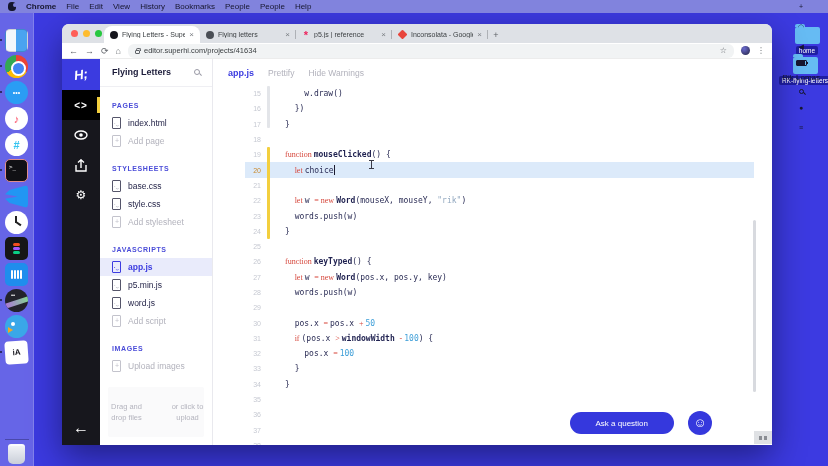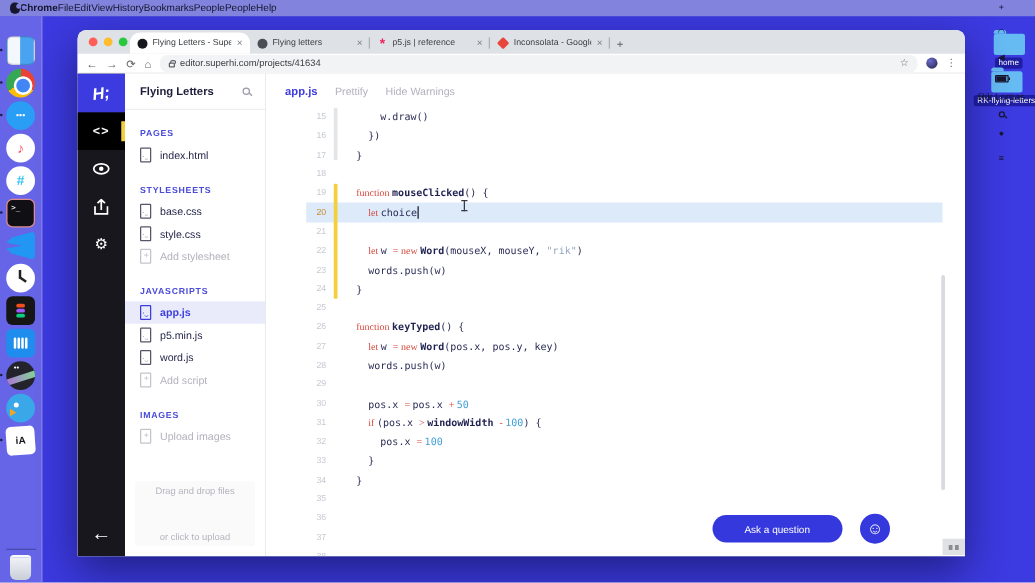--- a/index.html
+++ b/index.html
@@ -2,21 +2,21 @@
 <html><head>
 <meta charset="utf-8">
 <style>
   * { margin:0; padding:0; box-sizing:border-box; }
   html,body { width:828px; height:466px; overflow:hidden; font-family:"Liberation Sans",sans-serif; }
   body { background:#3c3ae1; position:relative; }
 
   
   .menubar { position:absolute; top:0; left:0; right:0; height:13px; background:#8183dd;
     display:flex; align-items:center; justify-content:space-between; padding:0 8px; font-size:8px; color:#16162e; z-index:50;}
-  .menu-left { display:flex; align-items:center; gap:0; }
+  .menu-left { display:flex; align-items:center; gap:10px; }
   .apple { width:8px; height:9px; background:#16162e; border-radius:45% 45% 42% 42%; position:relative; }
   .apple::after{content:"";position:absolute;right:-1px;top:1px;width:4px;height:4px;border-radius:50%;background:#8183dd;}
   .mb-item { white-space:nowrap; }
   .mb-item.bold { font-weight:bold; }
   .menu-right { display:flex; align-items:center; gap:7px;flex-direction:column; }
   .mb-ico { font-size:7px; line-height:13px; }
   .battery { width:11px; height:6px; border:1px solid #16162e; border-radius:1px; position:relative; }
   .battery::before{content:"";position:absolute;left:0;top:0;bottom:0;width:8px;background:#16162e;}
   .battery::after{content:"";position:absolute;right:-2px;top:1px;width:1px;height:2px;background:#16162e;}
   .mb-user { white-space:nowrap; }
@@ -115,21 +115,21 @@
   .sb-header{font-size:7px;font-weight:bold;letter-spacing:.6px;color:#4a4cd8;height:16px;display:flex;align-items:center;}
   .sb-row{height:18px;display:flex;align-items:center;gap:7px;color:#26264a;margin:0 -12px;padding:0 12px;}
   .sb-row.active{background:#e9ebfb;color:#3c3ce0;font-weight:bold;}
   .sb-row.ghost{color:#b2b2bc;}
   .doc-ic{width:9px;height:12px;border:1px solid #55556a;border-radius:1px;position:relative;flex:0 0 auto;}
   .doc-ic::after{content:"·‿";font-size:5px;position:absolute;left:1px;top:2px;color:#55556a;}
   .sb-row.active .doc-ic{border-color:#3c3ce0;}
   .sb-row.active .doc-ic::after{color:#3c3ce0;}
   .sb-row.ghost .doc-ic{border-color:#c3c3cc;}
   .sb-row.ghost .doc-ic::after{content:"+";color:#c3c3cc;font-size:7px;top:1px;left:2px;}
-  .dropzone{margin:12px 8px 8px;background:#fafafb;border-radius:2px;height:52px;display:flex;flex-direction:column;
+  .dropzone{margin:12px 8px 8px;background:#fafafb;border-radius:2px;height:52px;display:flex;flex-direction:row;
     align-items:center;justify-content:center;color:#b4b4be;font-size:7.5px;text-align:center;line-height:1.5;gap:26px;}
 
   .main{flex:1;display:flex;flex-direction:column;min-width:0;position:relative;background:#fff;}
   .code-topbar{height:27px;display:flex;align-items:center;gap:14px;padding:0 15px;font-size:8.5px;flex:0 0 auto;}
   .ct-file{color:#3c3ce0;font-weight:bold;font-size:9px;}
   .ct-link{color:#b2b2bc;}
   .code-wrap{flex:1;position:relative;overflow:hidden;}
   .code-lines{position:relative;}
   .cl{height:15.3px;display:flex;align-items:center;margin:0 18px 0 32px;font-family:"DejaVu Sans Mono",monospace;font-size:8px;}
   .cl.hl{background:#dceafa;}
@@ -340,20 +340,24 @@
         <span class="t">Flying Letters</span>
         <span class="sb-search"></span>
       </div>
       <div class="sb-sections" id="sb-sections">
           <div class="sb-section">
             <div class="sb-header">PAGES</div>
             <div class="sb-row">
               <span class="doc-ic"></span>
               <span>index.html</span>
             </div>
+            <div class="sb-row ghost">
+              <span class="doc-ic"></span>
+              <span>Add page</span>
+            </div>
           </div>
           <div class="sb-section">
             <div class="sb-header">STYLESHEETS</div>
             <div class="sb-row">
               <span class="doc-ic"></span>
               <span>base.css</span>
             </div>
             <div class="sb-row">
               <span class="doc-ic"></span>
               <span>style.css</span>

